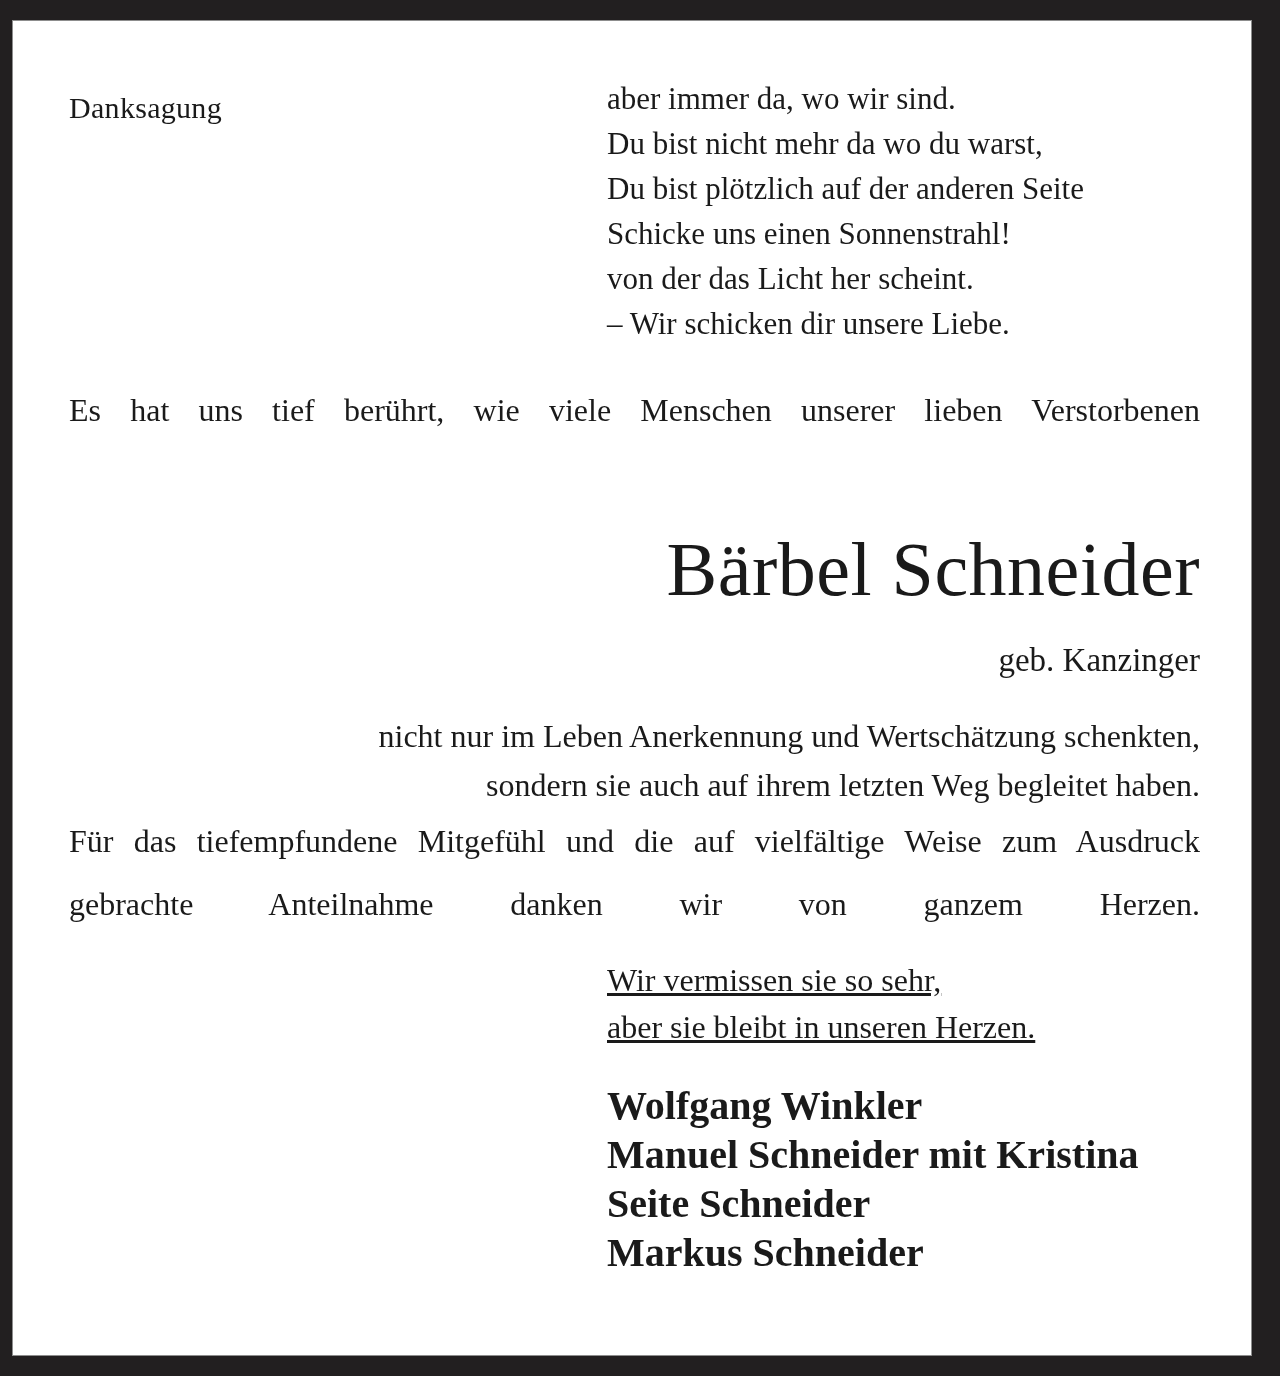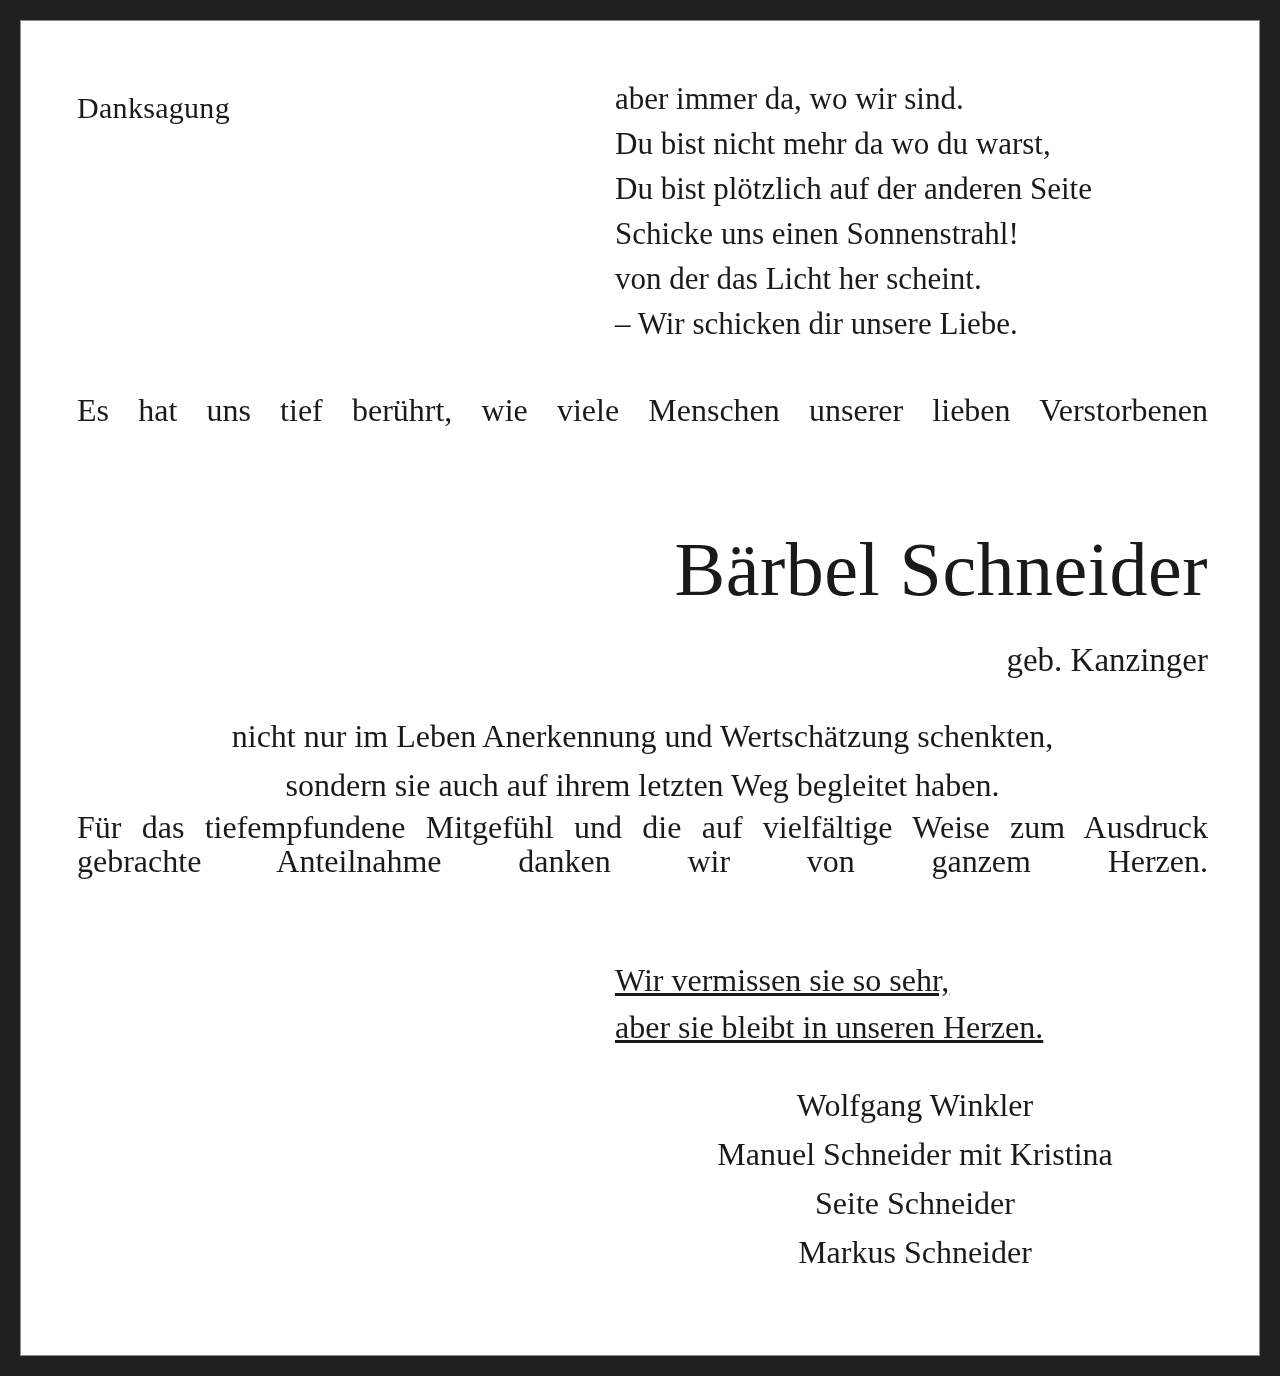--- a/index.html
+++ b/index.html
@@ -20,21 +20,21 @@
     position: absolute;
     left: 0;
     top: 0;
     width: 1280px;
     height: 1376px;
     background: #221f20;
     box-sizing: border-box;
   }
   .notice-inner {
     position: absolute;
-    left: 20px;
+    left: 12px;
     top: 20px;
     width: 1240px;
     height: 1336px;
     background: #ffffff;
     box-sizing: border-box;
     border: 1px solid #8d8d8d;
   }
 
   
   .content {
@@ -113,32 +113,32 @@
   }
 
   
   .body-lead {
     position: absolute;
     left: 56px;
     top: 691px;
     width: 1131px;
     font-size: 32px;
     line-height: 49px;
-    text-align: center;
+    text-align: right;
   }
   .body-lead div {
     white-space: nowrap;
   }
   .body-just {
     position: absolute;
     left: 56px;
     top: 789px;
     width: 1131px;
     font-size: 32px;
-    line-height: 34px;
+    line-height: 63px;
     text-align: justify;
     text-justify: inter-word;
   }
   .body-just::after {
     content: "";
     display: inline-block;
     width: 100%;
   }
 
   
@@ -154,24 +154,23 @@
     white-space: nowrap;
     text-decoration: underline;
   }
 
   
   .signatures {
     position: absolute;
     left: 594px;
     top: 1060px;
     width: 600px;
-    font-size: 32px;
+    font-size: 40px;
     line-height: 49px;
-    font-weight: normal;
-    text-align: center;
+    font-weight: bold;
   }
   .signatures div {
     white-space: nowrap;
   }
 </style>
 </head>
 <body>
 
 <div class="notice-frame">
   <div class="notice-inner">

